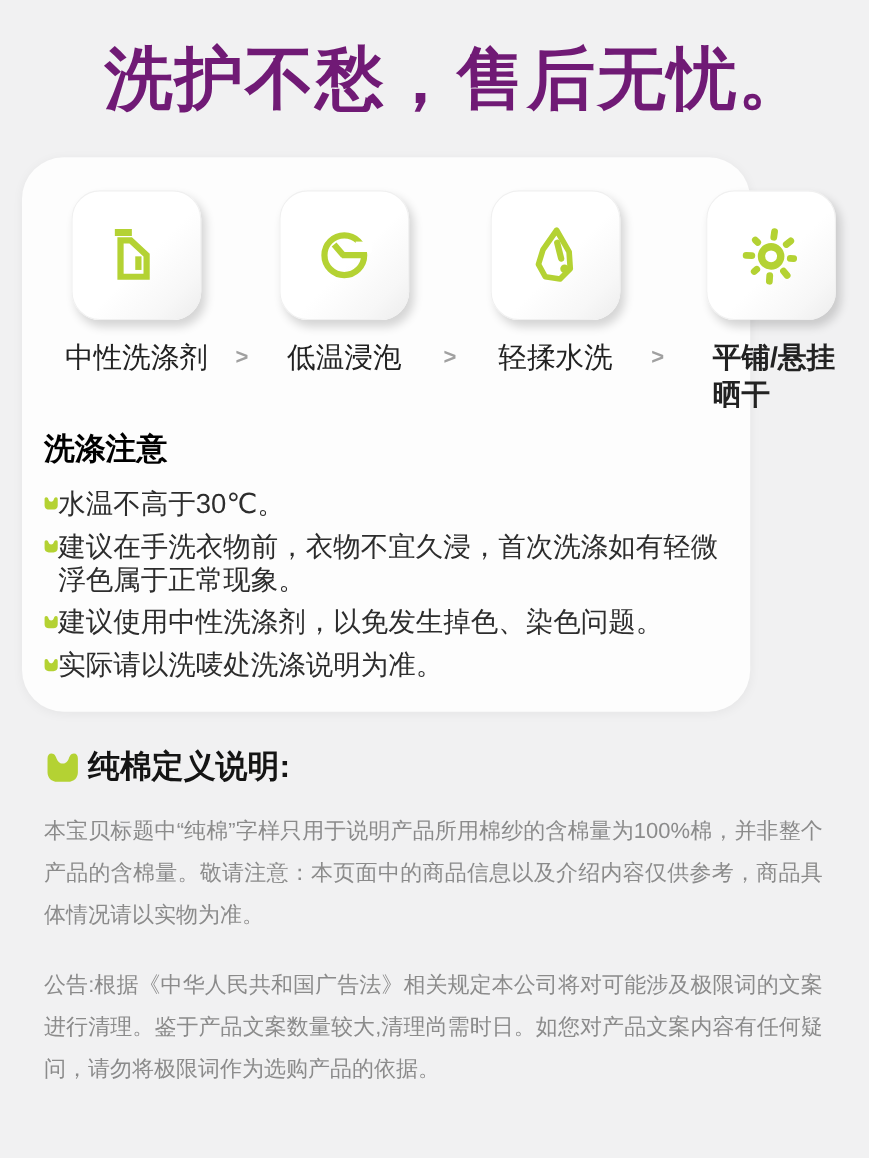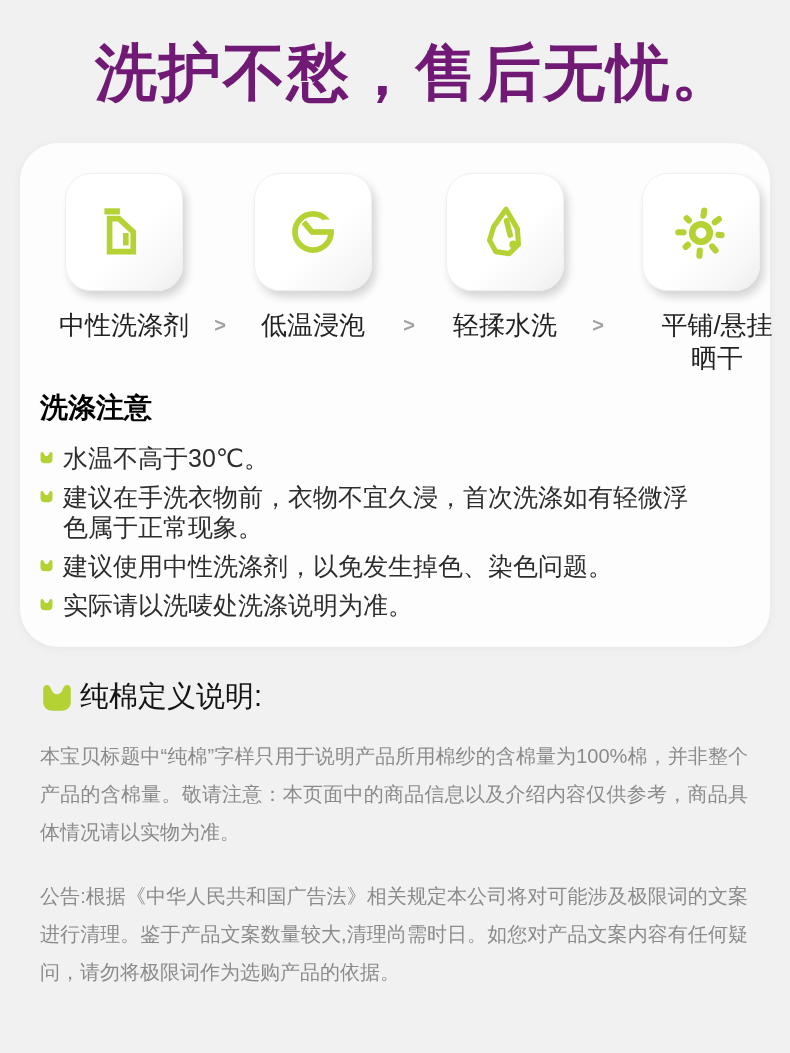--- a/index.html
+++ b/index.html
@@ -21,21 +21,21 @@
     font-size:62px;
     line-height:1.18;
     font-weight:700;
     letter-spacing:2px;
     color:#701a75;
     white-space:nowrap;
     text-align:center;
   }
   .card{
     margin:34px 32px 0 20px;
-    width:750px;
+    width:662px;
     background:var(--card-bg);
     border-radius:38px;
     box-shadow:0 2px 10px rgba(0,0,0,.05);
     padding:30px 0 18px 0;
   }
   .steps{
     display:grid;
     grid-template-columns:156px 36px 150px 42px 150px 36px 170px;
     padding:0 26px 0 26px;
   }
@@ -49,61 +49,60 @@
     display:flex;align-items:center;justify-content:center;
   }
   .tile svg{width:66px;height:66px;display:block;}
   .label-cell{
     margin-top:18px;
     font-size:26px;
     line-height:33px;
     color:#222;
     text-align:center;
   }
-  .label-cell.left{text-align:center;padding-left:32px;}
+  .label-cell.left{text-align:left;padding-left:32px;font-weight:bold;}
   .label-cell span{display:block;}
   .arrow-cell{
     margin-top:18px;
     display:flex;align-items:flex-start;justify-content:center;
     font-size:20px;font-weight:700;color:#a0a0a0;line-height:33px;
   }
   .notes-title{
     margin:14px 0 0 20px;
     font-size:28px;
     font-weight:700;
     color:#000000;
   }
   .notes{
     list-style:none;
     margin:16px 20px 0 20px;
   }
   .notes li{
     display:flex;
     align-items:flex-start;
-    gap:10px;
     margin-bottom:9px;
   }
   .notes li svg{flex:0 0 13px;width:13px;height:13px;margin-top:8px;}
   .notes li span{
     font-size:25px;
     line-height:30px;
     color:#2d2d2d;
     max-width:640px;
     display:block;
   }
   .cotton-head{
     margin:30px 0 0 42px;
     display:flex;
     align-items:center;
     gap:8px;
   }
   .cotton-head svg{width:30px;height:31px;flex:0 0 30px;}
   .cotton-head h2{
     font-size:29px;
-    font-weight:400;
+    font-weight:700;
     color:#141414;
   }
   .para{
     margin:20px 42px 0 40px;
     font-size:20px;
     line-height:38px;
     color:var(--muted);
     text-align:justify;
   }
   .para.notice{margin-top:26px;}

